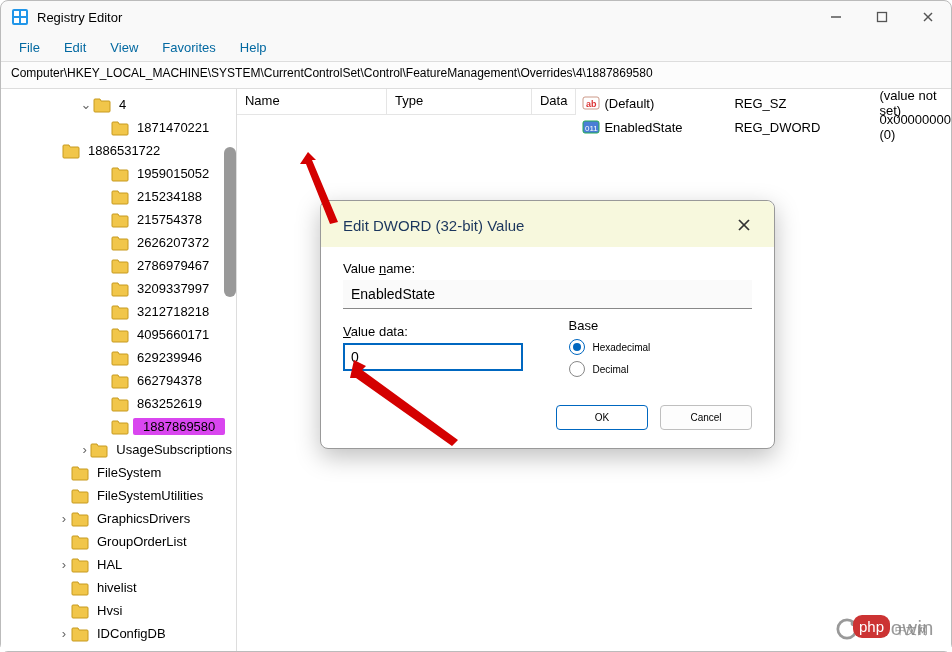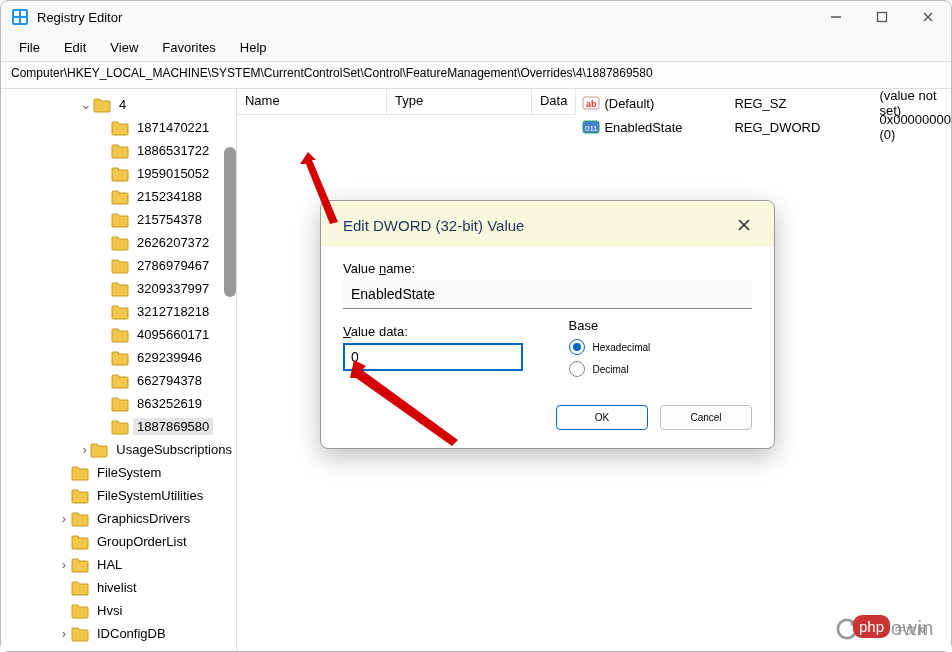--- a/index.html
+++ b/index.html
@@ -8,21 +8,21 @@
   .window { width:952px; height:652px; border:1px solid #bbb; border-radius:8px 8px 8px 8px; background:#f9f9f9; display:flex; flex-direction:column; }
   .titlebar { height:32px; display:flex; align-items:center; justify-content:space-between; padding:0 0 0 10px; }
   .title-left { display:flex; align-items:center; gap:8px; }
   .app-icon svg{display:block}
   .title-text{font-size:13px;}
   .win-controls { display:flex; }
   .win-btn { width:46px; height:32px; display:flex; align-items:center; justify-content:center; color:#555;}
   .win-btn svg{display:block}
   
   .menubar { height:28px; display:flex; align-items:center; gap:4px; padding:0 8px; background:#f9f9f9; }
-  .menu-item { padding:4px 10px; font-size:13px; color:#000000; border-radius:3px;}
+  .menu-item { padding:4px 10px; font-size:13px; color:#0369a1; border-radius:3px;}
   
   .addressbar { height:28px; border-top:1px solid #ddd; border-bottom:1px solid #ddd; padding:4px 10px; font-size:12px; background:#fcfcfc;}
   
   .content { flex:1; display:flex; min-height:0;}
   .tree-panel { width:268px; border-right:1px solid #ddd; background:#fff; overflow:auto; padding-top:4px; position:relative;}
   .values-panel { flex:1; background:#fff; display:flex; flex-direction:row; position:relative;}
   .col-headers { display:flex; height:26px; border-bottom:1px solid #e5e5e5; font-size:13px; }
   .col-header { padding:4px 8px; border-right:1px solid #e5e5e5;}
   .col-name{width:150px;}
   .col-type{width:145px;}
@@ -31,21 +31,21 @@
   .value-row { display:flex; align-items:center; height:24px; font-size:13px;}
   .value-row .cell{display:flex;align-items:center;}
   .value-row .cell.name{width:150px;padding-left:6px;gap:4px;}
   .value-row .cell.type{width:145px;padding-left:8px;}
   .value-row .cell.data{flex:1;padding-left:8px;}
   .val-icon{width:18px;height:18px;display:inline-flex;align-items:center;justify-content:center;}
   
   .tree-item{display:flex;align-items:center;height:23px;font-size:13px;white-space:nowrap;}
   .arrow{width:14px;display:inline-flex;justify-content:center;color:#666;}
   .folder-icon{width:18px;height:18px;margin-right:4px;display:inline-flex;}
-  .tree-item.sel .lbl{background:#e5e5e5;padding:1px 4px;border-radius:2px;}
+  .tree-item.sel .lbl{background:#d946ef;padding:1px 10px;border-radius:2px;}
   .tree-item .lbl{padding:1px 4px;}
   
   .tree-scroll-thumb{position:absolute;right:0;top:58px;width:12px;height:150px;background:#999;border-radius:6px;}
   
   .dialog-overlay{position:absolute;left:0;top:0;width:100%;height:100%;}
   .dialog{position:absolute;left:320px;top:200px;width:455px;background:#fff;border:1px solid #999;border-radius:8px;box-shadow:0 8px 24px rgba(0,0,0,.25);}
   .dlg-title{display:flex;align-items:center;justify-content:space-between;padding:10px 16px 8px 22px;background:#f7f8dd;border-radius:8px 8px 0 0;}
   .dlg-title-text{font-size:15px;color:#1b365d;}
   .dlg-close{font-size:14px;color:#333;width:28px;height:28px;display:flex;align-items:center;justify-content:center;}
   .dlg-body{padding:8px 22px 18px 22px;}
@@ -138,21 +138,21 @@
             <span class="lbl">4</span>
           </div>
           <div class="tree-item" style="padding-left:110px">
             <span class="folder-icon">
               <svg width="18" height="18">
                 <path class="folder-svg" d="M1 5 L1 15 Q1 16 2 16 L16 16 Q17 16 17 15 L17 6 Q17 5 16 5 L8 5 L7 3 L2 3 Q1 3 1 4 Z"></path>
               </svg>
             </span>
             <span class="lbl">1871470221</span>
           </div>
-          <div class="tree-item" style="padding-left:110px">
+          <div class="tree-item" style="padding-left:61px">
             <span class="folder-icon">
               <svg width="18" height="18">
                 <path class="folder-svg" d="M1 5 L1 15 Q1 16 2 16 L16 16 Q17 16 17 15 L17 6 Q17 5 16 5 L8 5 L7 3 L2 3 Q1 3 1 4 Z"></path>
               </svg>
             </span>
             <span class="lbl">1886531722</span>
           </div>
           <div class="tree-item" style="padding-left:110px">
             <span class="folder-icon">
               <svg width="18" height="18">

